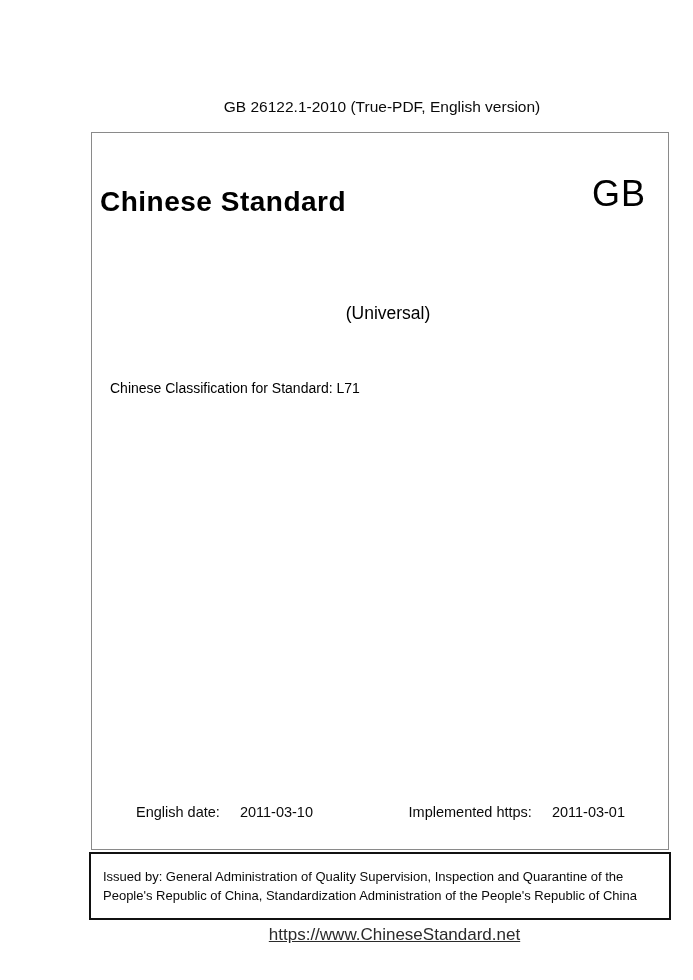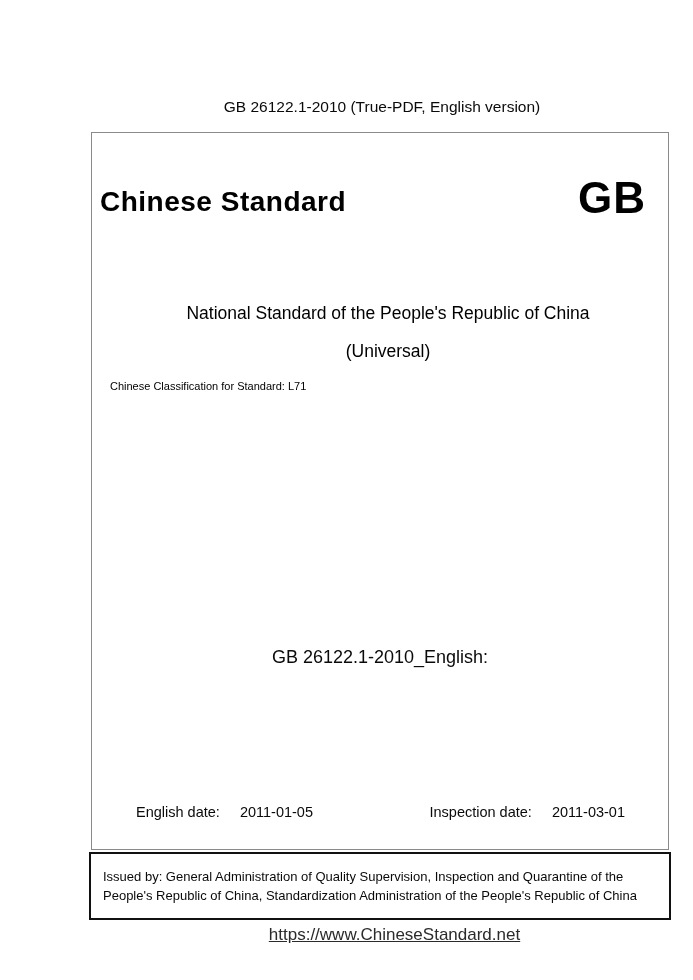--- a/index.html
+++ b/index.html
@@ -28,29 +28,29 @@
     position:absolute;left:59px;top:100px;width:578px;height:457px;
     border:1px solid var(--box-border);background:#ffffff;
   }
   .cover-title{
     position:absolute;top:46px;left:0;width:100%;
     text-align:left;font-size:28px;font-weight:bold;line-height:1.1;
     letter-spacing:0.5px;
   }
   .gb-logo{
     position:absolute;top:35px;right:14px;
-    font-size:44px;font-weight:bold;line-height:1;letter-spacing:1px;
+    font-size:36px;font-weight:normal;line-height:1;letter-spacing:1px;
   }
   .cover-subtitle{
     position:absolute;top:149px;left:0;width:100%;
     text-align:center;font-size:17.5px;line-height:30px;
   }
   .classification{
     position:absolute;top:239px;left:10px;right:10px;
-    font-size:11px;text-align:left;
+    font-size:14px;text-align:left;
   }
   .standard-code{
     position:absolute;top:311px;right:17px;
     font-size:38px;font-weight:bold;line-height:1.1;letter-spacing:0.5px;
   }
 
   
   .details-box{
     position:absolute;left:59px;top:556px;width:578px;height:262px;
     border:1px solid var(--box-border);border-top:none;background:#ffffff;
@@ -89,37 +89,35 @@
 <body>
 
 <div class="page">
 
   <div class="doc-header">GB 26122.1-2010 (True-PDF, English version)</div>
 
   <div class="cover-box">
     <div class="cover-title">Chinese Standard</div>
     <div class="gb-logo">GB</div>
     <div class="cover-subtitle">
-      <div>National Standard of the People's Republic of China</div>
       <div>(Universal)</div>
     </div>
     <div class="classification">Chinese Classification for Standard: L71</div>
   </div>
 
   <div class="details-box">
     <div class="details-text">
-      <div>GB 26122.1-2010_English:</div>
     </div>
     <div class="dates-row">
       <div>
         <span>English date:</span>
-        <span>2011-01-05</span>
+        <span>2011-03-10</span>
       </div>
       <div>
-        <span>Inspection date:</span>
+        <span>Implemented https:</span>
         <span>2011-03-01</span>
       </div>
     </div>
   </div>
 
   <div class="issuer-box">
     <div class="issuer-text">Issued by: General Administration of Quality Supervision, Inspection and Quarantine of the People's Republic of China, Standardization Administration of the People's Republic of China</div>
   </div>
 
   <div class="footer">

